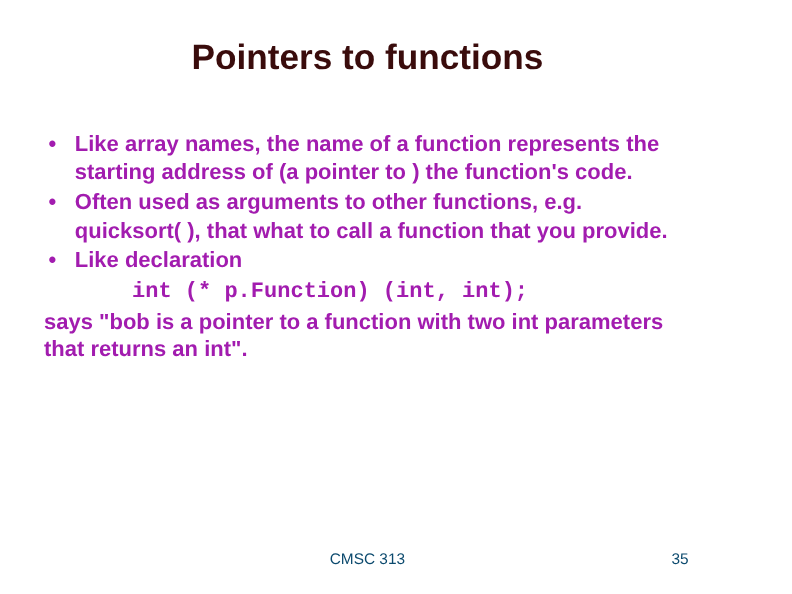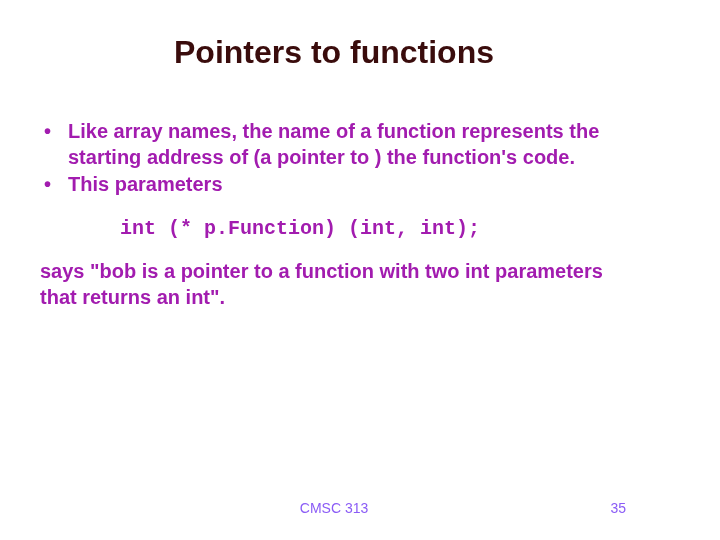--- a/index.html
+++ b/index.html
@@ -3,35 +3,36 @@
 <meta charset="utf-8">
 <style>
   * { margin: 0; padding: 0; box-sizing: border-box; }
   html, body { width: 720px; height: 540px; background: #fff; font-family: Arial, Helvetica, sans-serif; }
   .slide { width: 668px; height: 540px; position: relative; padding: 28px 40px 0 40px; }
   .title { text-align: center; font-size: 32px; font-weight: bold; color: #3a0c0c; margin-top: 6px; margin-bottom: 48px; }
   .content { font-size: 20px; font-weight: bold; color: #a21caf; line-height: 1.28; }
   .bullets { list-style: none; padding: 0; margin: 0 0 0 0; }
   .bullets li { position: relative; padding-left: 28px; margin-bottom: 2px; }
   .bullets li::before { content: "•"; position: absolute; left: 4px; top: 0; }
-  .code-line { font-family: "Courier New", Courier, monospace; font-weight: bold; font-size: 20px; padding-left: 80px; margin: 18px 0; }
+  .code-line { font-family: "Courier New", Courier, monospace; font-weight: bold; font-size: 20px; padding-left: 80px; margin: 2px 0; }
   .closing { margin-top: 2px; }
-  .footer { position: absolute; bottom: 24px; left: 0; right: 0; display: flex; justify-content: space-between; padding: 0 42px; font-size: 14px; color: #8b5cf6; font-weight: normal; }
+  .footer { position: absolute; bottom: 24px; left: 0; right: 0; display: flex; justify-content: space-between; padding: 0 42px; font-size: 14px; color: #0c4a6e; font-weight: normal; }
   .footer-center { position: absolute; left: 50%; transform: translateX(-50%); }
 </style>
 </head>
 <body>
 
 <div class="slide">
   <h1 class="title">Pointers to functions</h1>
 
   <div class="content">
     <ul class="bullets">
       <li>Like array names, the name of a function represents the starting address of (a pointer to ) the function's code.</li>
-      <li>This parameters</li>
+      <li>Often used as arguments to other functions, e.g. quicksort( ), that what to call a function that you provide.</li>
+      <li>Like declaration</li>
     </ul>
     <div class="code-line">int (* p.Function) (int, int);</div>
     <div class="closing">says "bob is a pointer to a function with two int parameters that returns an int".</div>
   </div>
 
   <div class="footer">
     <span></span>
     <span class="footer-center">CMSC 313</span>
     <span>35</span>
   </div>

